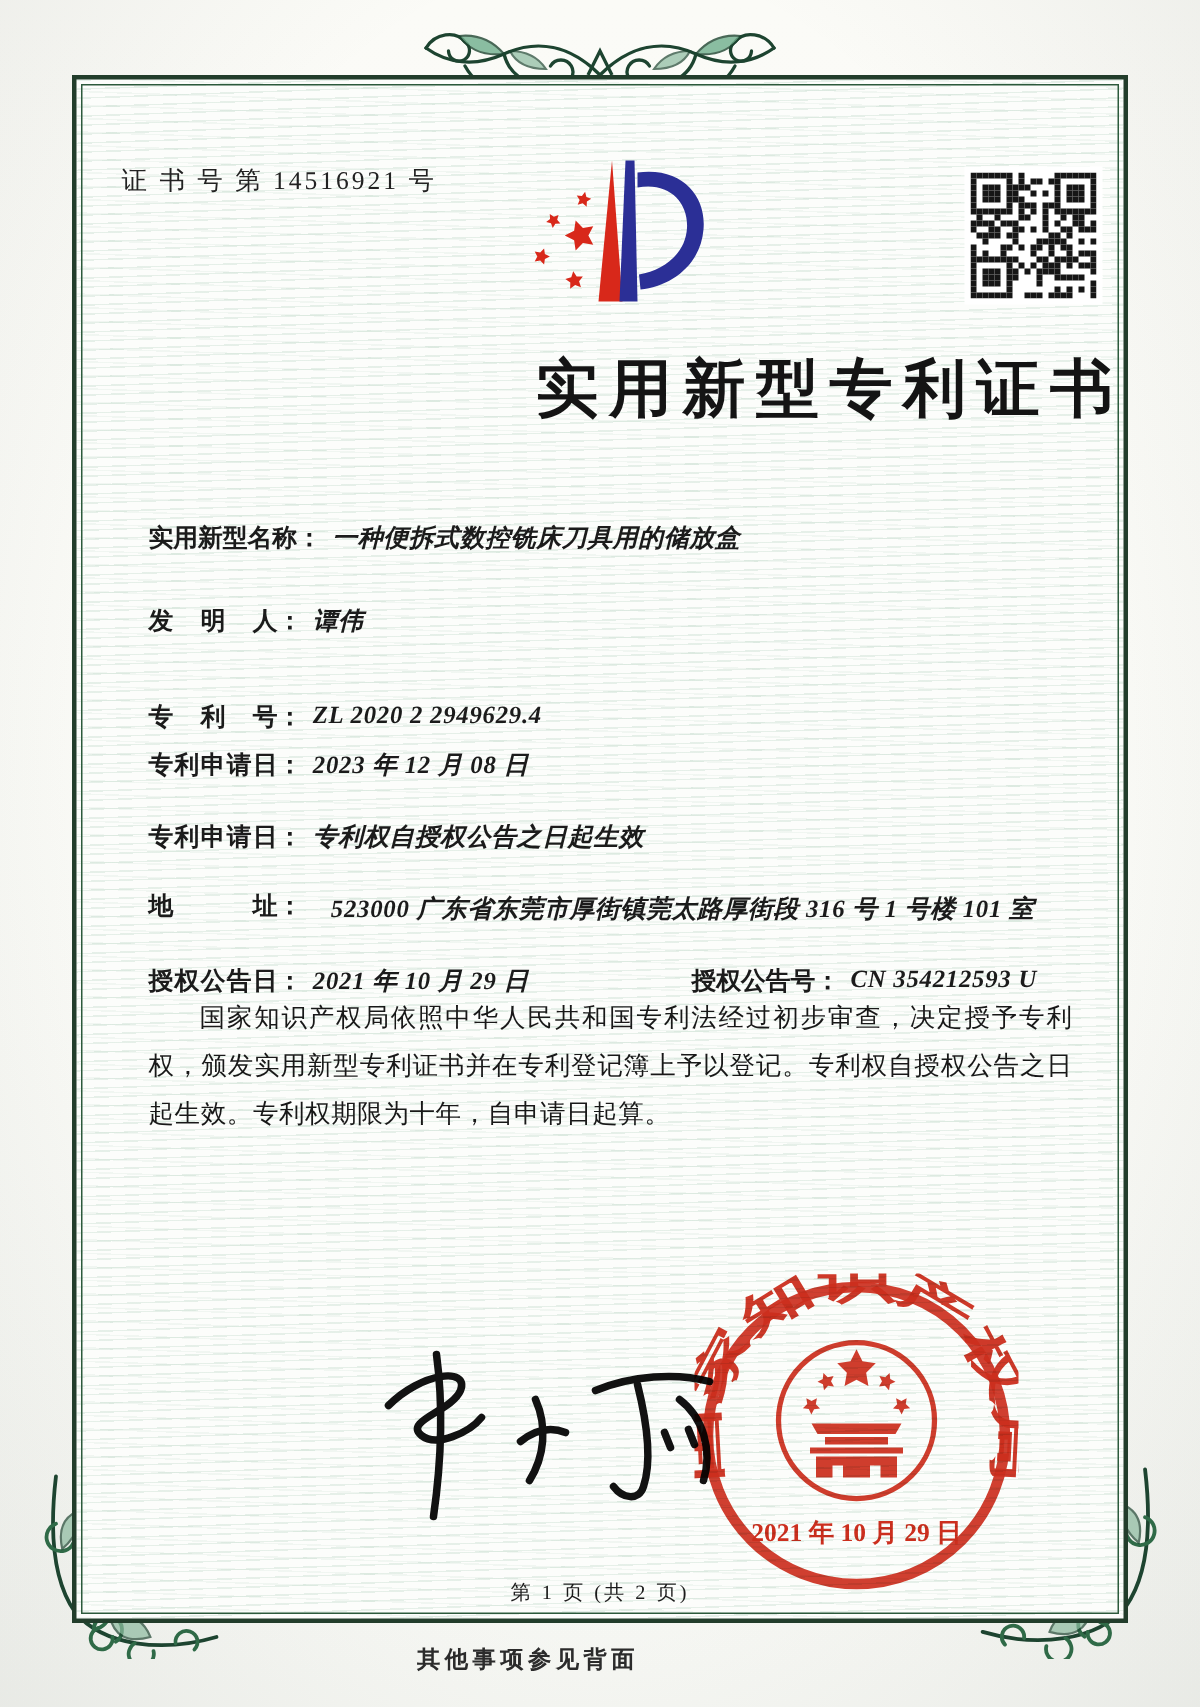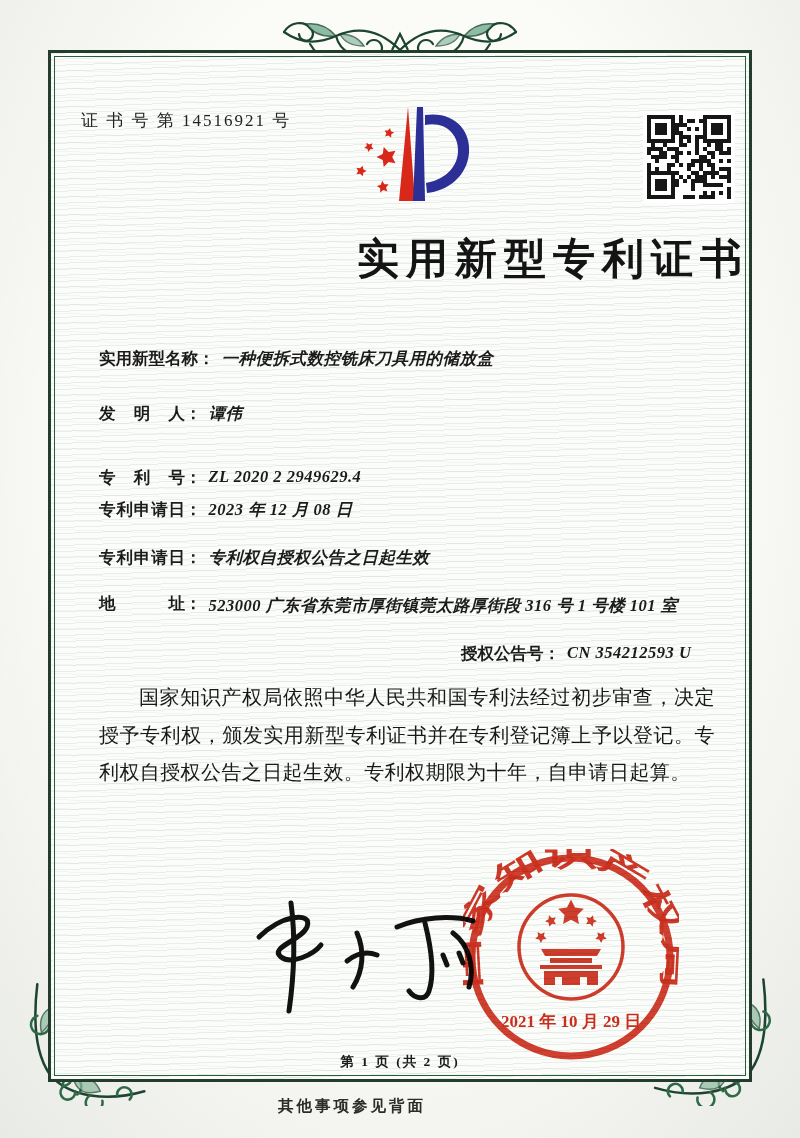--- a/index.html
+++ b/index.html
@@ -34,35 +34,35 @@
   .qr   { position:absolute; left:592px; top:58px; width:92px; height:92px; background:#fff; padding:4px; }
   .title {
     position:absolute; left:0; top:178px; width:100%; text-align:right;
     font-size:42px; font-weight:bold; letter-spacing:7px; color:#141414;
   }
   
   .field-row { position:absolute; left:48px; font-size:16.5px; font-weight:600; white-space:nowrap; }
   .flabel { display:inline-block; min-width:86px; text-align:justify; text-align-last:justify; vertical-align:top; }
   .fcolon { display:inline-block; margin-right:7px; vertical-align:top; }
   .fvalue { display:inline-block; letter-spacing:0.5px; vertical-align:top;font-style:italic; }
-  .row-addr .fvalue { width:505px; white-space:normal; line-height:1.6; }
+  .row-addr .fvalue { width:505px; white-space:normal; line-height:1.6;margin-left:12px; }
   .grant-no { position:absolute; left:362px; top:0; }
   
   .body-text {
-    position:absolute; left:48px; top:626px; width:616px;
-    font-size:20px; line-height:1.88; text-align:justify; font-weight:500; color:#181818;
+    position:absolute; left:48px; top:610px; width:616px;
+    font-size:17px; line-height:1.88; text-align:justify; font-weight:500; color:#181818;
     letter-spacing:0.4px;
   }
   .body-text p { text-indent:2em; }
   
   .sig-block { position:absolute; left:52px; top:884px; font-size:18px; font-weight:600; line-height:2.1; }
   .sig-svg { position:absolute; left:178px; top:836px; width:268px; height:136px; }
   .seal { position:absolute; left:412px; top:796px; width:216px; height:216px; mix-blend-mode:multiply; }
   
-  .page-number { position:absolute; left:0; top:1000px; width:100%; text-align:center; font-size:13.5px; font-weight:700; letter-spacing:2px; }
+  .page-number { position:absolute; left:0; top:1000px; width:100%; text-align:center; font-size:13.5px; font-weight:400; letter-spacing:2px; }
   .back-note { position:absolute; left:0; top:1096px; width:88%; text-align:center; font-size:15.5px; letter-spacing:3px; color:#2b2b2b; font-weight:600; }
   
   .orn-top   { position:absolute; left:276px; top:4px;  width:248px; height:82px; }
   .orn-bl    { position:absolute; left:26px;  top:978px; width:138px; height:128px; }
   .orn-br    { position:absolute; left:636px; top:970px; width:138px; height:136px; }
   svg { display:block; }
 </style>
 </head>
 <body>
 
@@ -376,20 +376,23 @@
   <div class="field-row" style="top:446px">
     <span class="flabel">专利申请日</span><span class="fcolon">：</span><span class="fvalue">2023 年 12 月 08 日</span>
   </div>
   <div class="field-row" style="top:494px">
     <span class="flabel">专利申请日</span><span class="fcolon">：</span><span class="fvalue">专利权自授权公告之日起生效</span>
   </div>
   <div class="field-row row-addr" style="top:540px">
     <span class="flabel">地址</span><span class="fcolon">：</span><span class="fvalue">523000 广东省东莞市厚街镇莞太路厚街段 316 号 1 号楼 101 室</span>
   </div>
   <div class="field-row" style="top:590px">
+    <span>
+      <span class="flabel">授权公告日</span><span class="fcolon">：</span><span class="fvalue">2021 年 10 月 29 日</span>
+    </span>
     <span class="grant-no">
       <span class="flabel" style="min-width:0">授权公告号</span><span class="fcolon">：</span><span class="fvalue">CN 354212593 U</span>
     </span>
   </div>
 
   <div class="body-text">
     <p>国家知识产权局依照中华人民共和国专利法经过初步审查，决定授予专利权，颁发实用新型专利证书并在专利登记簿上予以登记。专利权自授权公告之日起生效。专利权期限为十年，自申请日起算。</p>
   </div>
 
 

